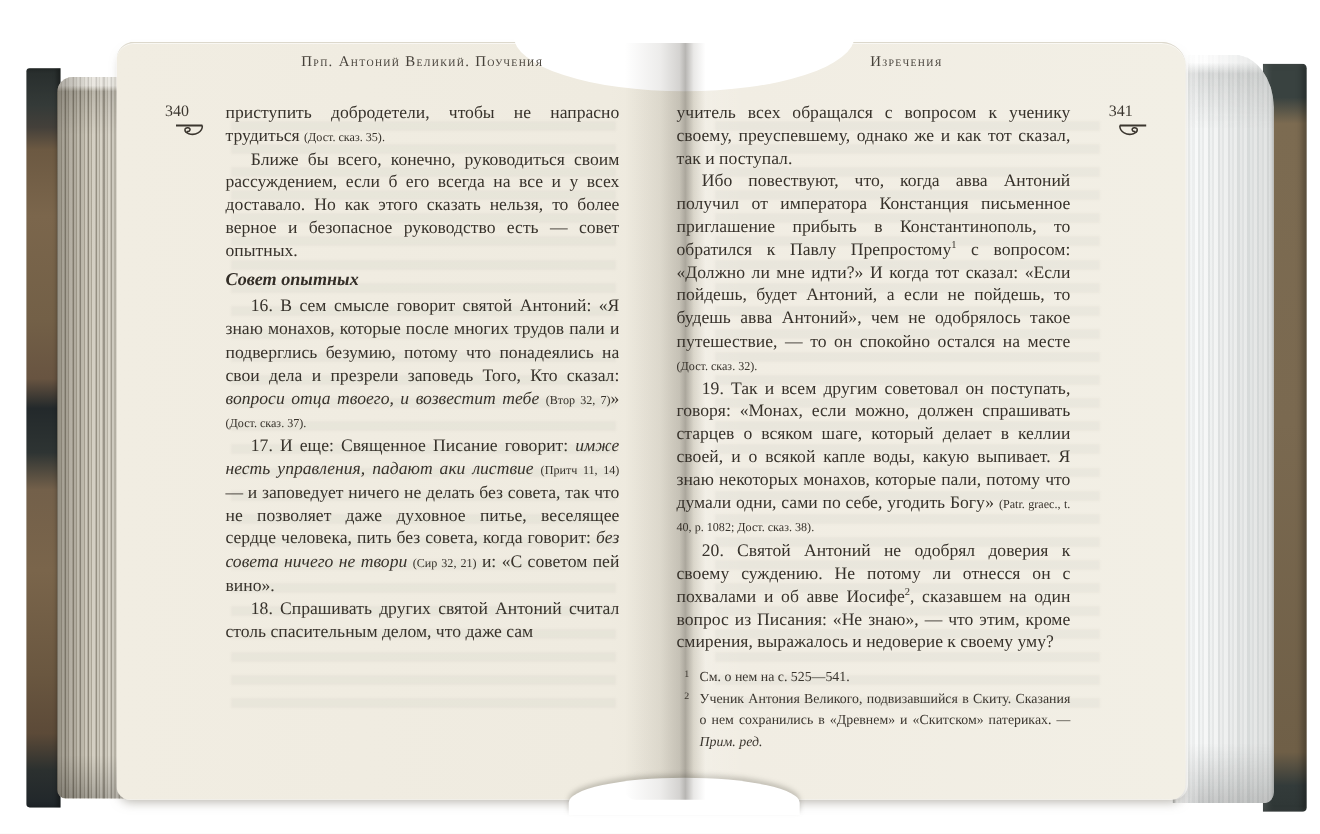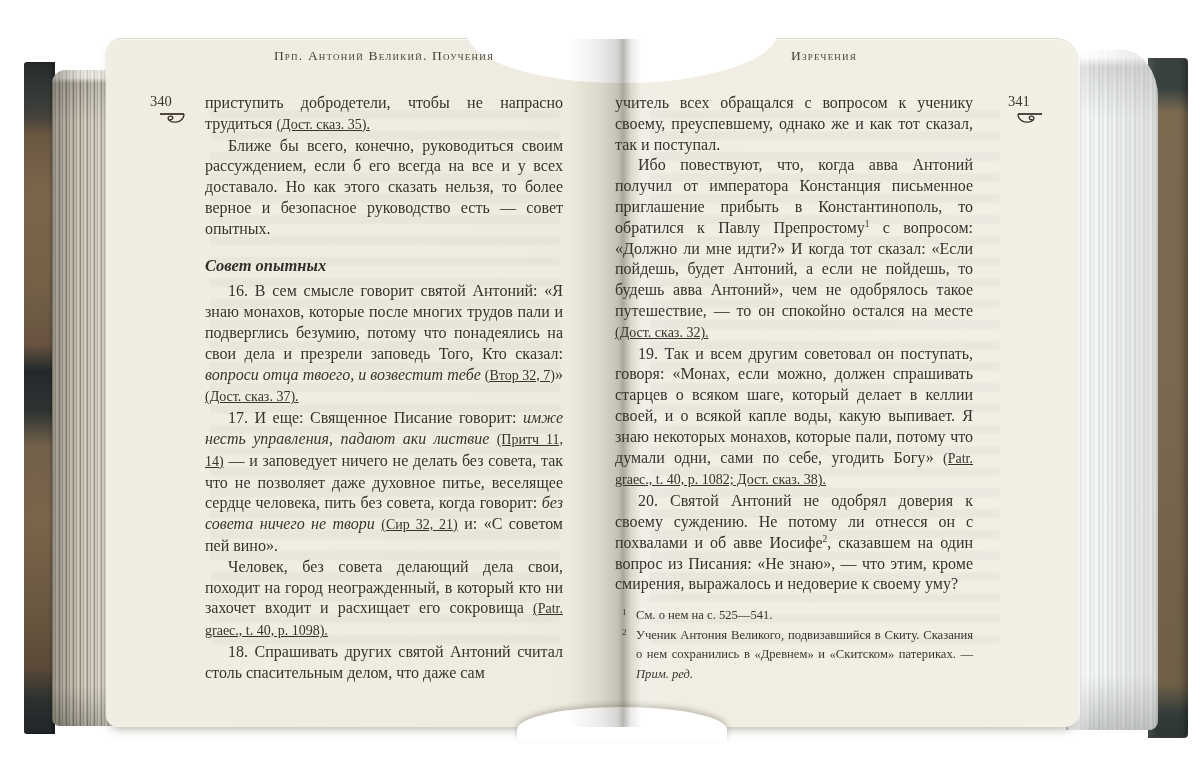--- a/index.html
+++ b/index.html
@@ -94,24 +94,24 @@
   .folio svg{display:block; margin:3px auto 0;}
   .folio-right svg{transform:scaleX(-1);}
   .text-col{
     position:absolute; top:93px; width:358px;
     font-size:16px; line-height:20.8px; color:#37322b;
     text-align:justify; hyphens:auto; -webkit-hyphens:auto;
   }
   .tc-left{left:205px;} .tc-right{left:615px;}
   .text-col p{margin:0; text-align:justify;}
   .ind{text-indent:23px;}
-  .ref{font-size:14px;text-decoration:underline;}
+  .ref{font-size:11px;}
   .section-heading{
     text-align:left; font-weight:bold; font-style:italic;
-    font-size:16.5px; margin:16px 0 5px !important; text-indent:0;
+    font-size:16.5px; margin:4px 0 5px !important; text-indent:0;
     color:#332e27;
   }
   sup.note{font-size:9.5px; line-height:0; vertical-align:super;}
   .footnotes{margin-top:11px; font-size:12.6px; line-height:19.6px; color:#3a352e;}
   .footnote{position:relative; padding-left:21px; text-align:justify; margin:0 0 2px;}
   .fn-marker{position:absolute; left:7px; top:-3px; font-size:9px;}
 </style>
 </head>
 <body>
 
@@ -140,21 +140,20 @@
       <path d="M25 2 C25 8.2 18.6 11.4 12.6 9.6 C8 8.2 8.2 3.9 11.8 4.1 C14.8 4.3 14.3 8.2 10.8 7.5" stroke="#3b362f" stroke-width="1.4" fill="none"></path>
     </svg>
   </div>
 
   <div class="text-col tc-left">
     <p><span>приступить добродетели, чтобы не напрасно трудиться </span><span class="ref">(Дост. сказ. 35).</span></p>
     <p class="ind">Ближе бы всего, конечно, руководиться своим рассуждением, если б его всегда на все и у всех доставало. Но как этого сказать нельзя, то более верное и безопасное руководство есть — совет опытных.</p>
     <p class="section-heading">Совет опытных</p>
     <p class="ind"><span>16. В сем смысле говорит святой Антоний: «Я знаю монахов, которые после многих трудов пали и подверглись безумию, потому что понадеялись на свои дела и презрели заповедь Того, Кто сказал: </span><em>вопроси отца твоего, и возвестит тебе </em><span class="ref">(Втор 32, 7)</span><span>» </span><span class="ref">(Дост. сказ. 37).</span></p>
     <p class="ind"><span>17. И еще: Священное Писание говорит: </span><em>имже несть управления, падают аки листвие </em><span class="ref">(Притч 11, 14)</span><span> — и заповедует ничего не делать без совета, так что не позволяет даже духовное питье, веселящее сердце человека, пить без совета, когда говорит: </span><em>без совета ничего не твори </em><span class="ref">(Сир 32, 21)</span><span> и: «С советом пей вино».</span></p>
-    <p class="ind"><span>Человек, без совета делающий дела свои, походит на город неогражденный, в который кто ни захочет входит и расхищает его сокровища </span><span class="ref">(Patr. graec., t. 40, p. 1098).</span></p>
     <p class="ind">18. Спрашивать других святой Антоний считал столь спасительным делом, что даже сам</p>
   </div>
 
   <div class="running-head rh-right">Изречения</div>
 
   <div class="folio folio-right">
     <span>341</span>
     <svg width="26" height="13" viewBox="0 0 26 13">
       <path d="M1 2 H25" stroke="#3b362f" stroke-width="1.8" fill="none"></path>
       <path d="M25 2 C25 8.2 18.6 11.4 12.6 9.6 C8 8.2 8.2 3.9 11.8 4.1 C14.8 4.3 14.3 8.2 10.8 7.5" stroke="#3b362f" stroke-width="1.4" fill="none"></path>

